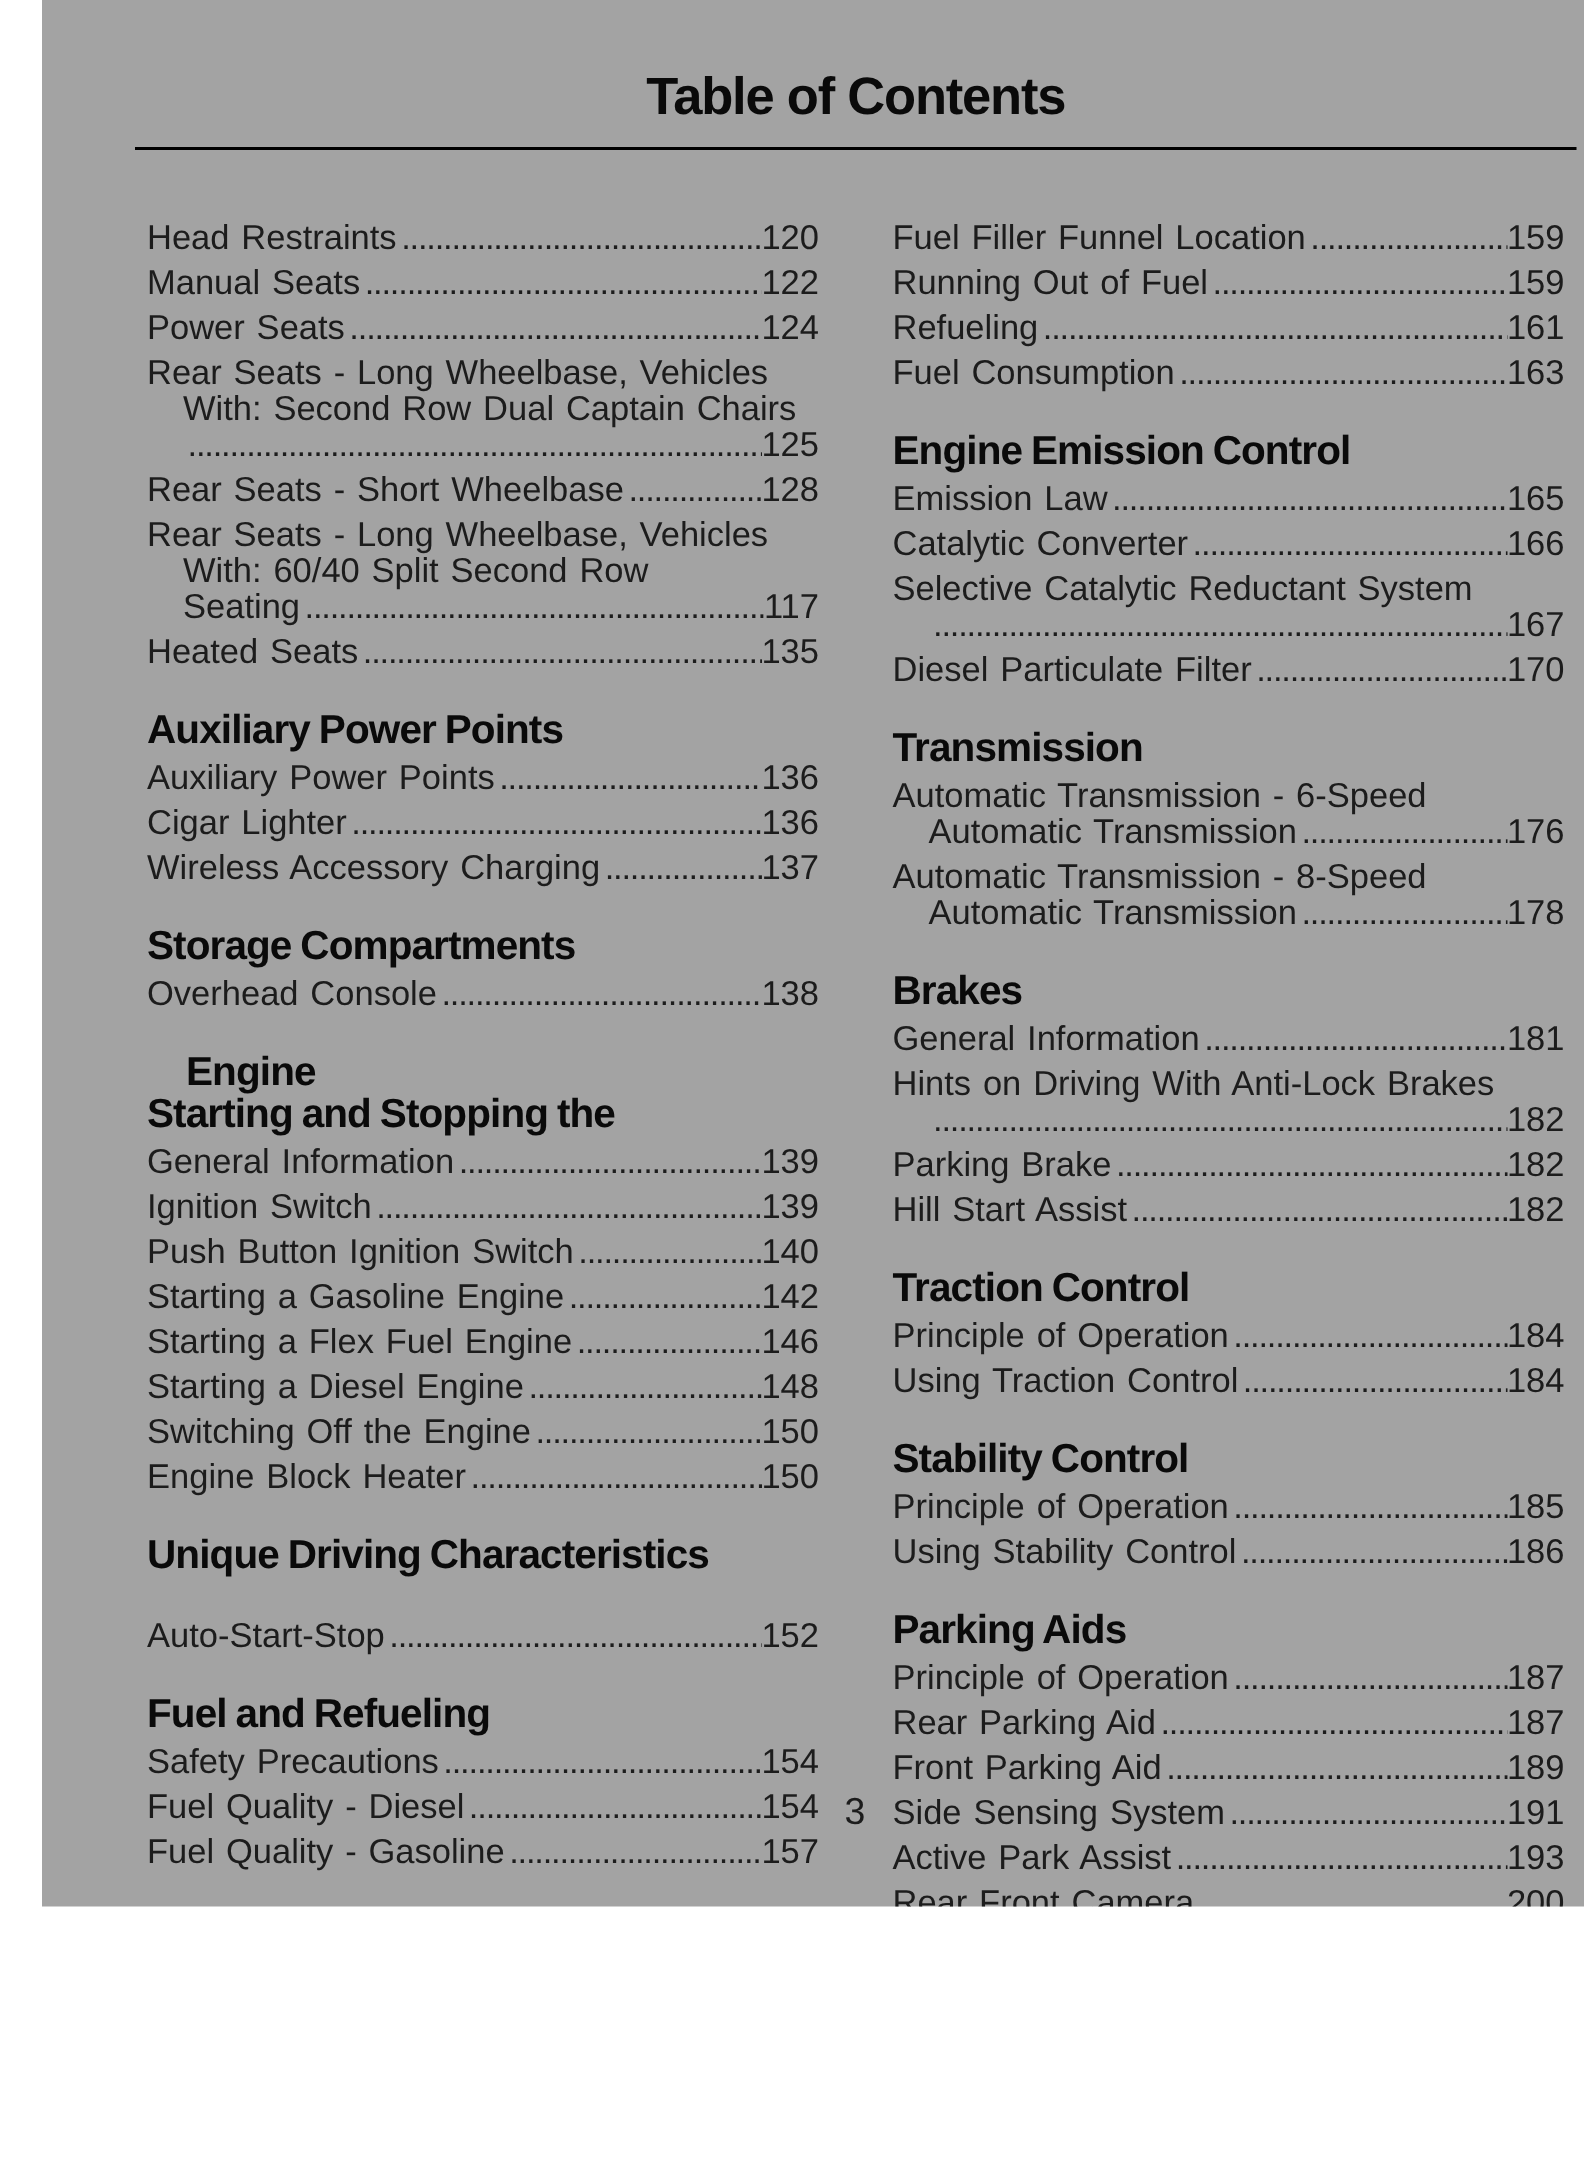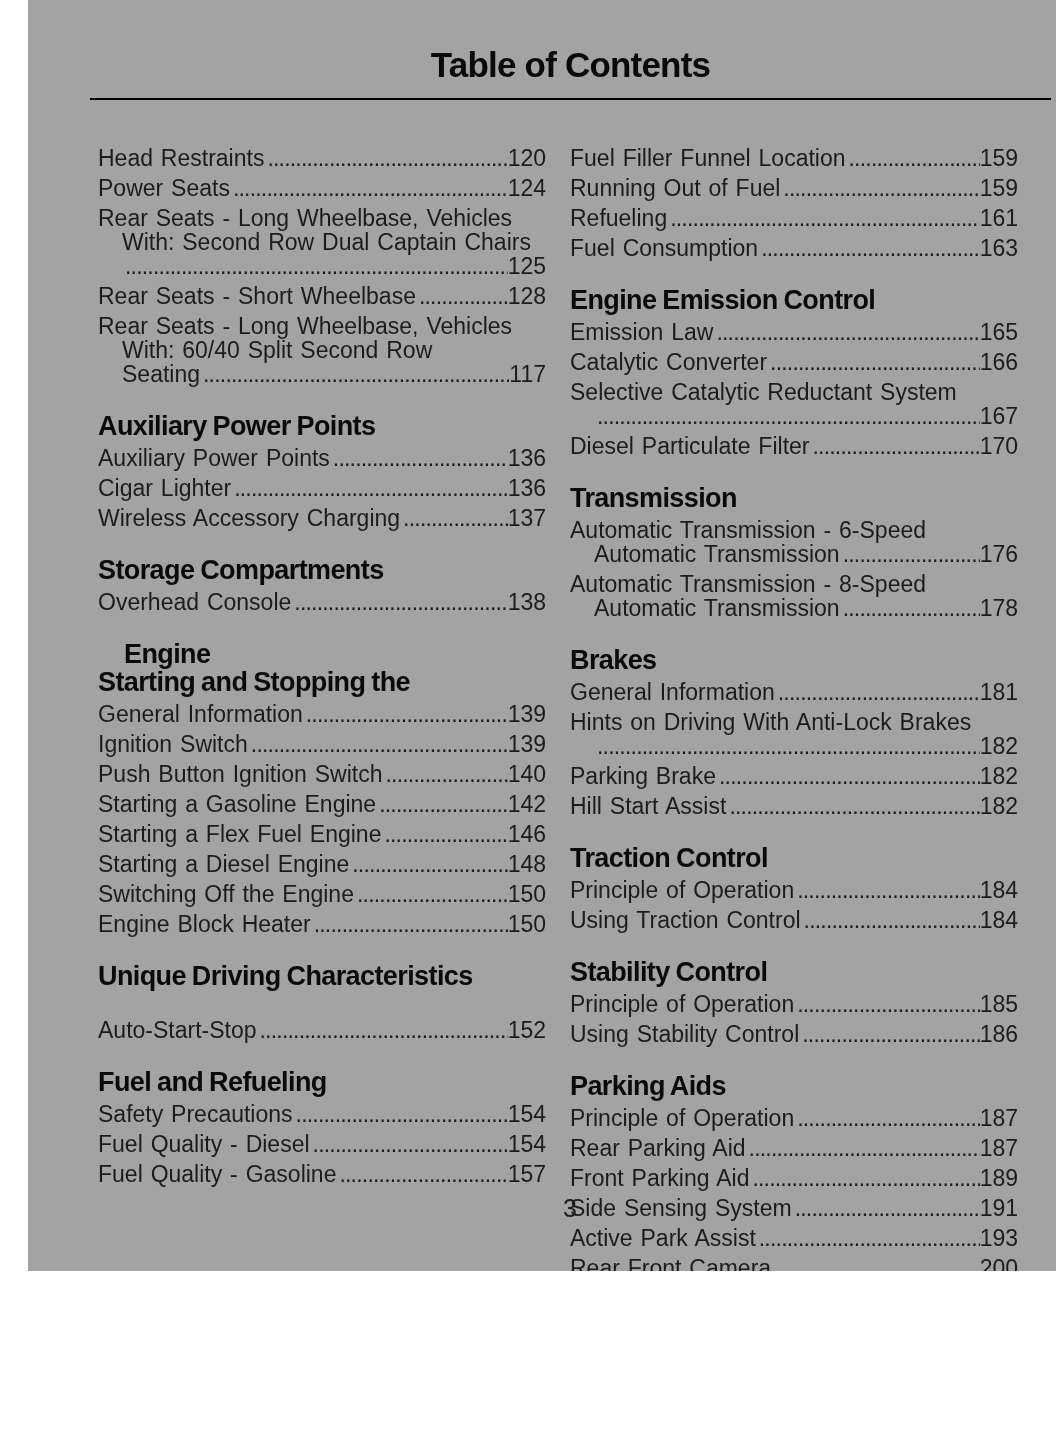--- a/index.html
+++ b/index.html
@@ -41,21 +41,21 @@
     height: 2px;
     background: #000000;
     margin-top: 12px;
   }
   
   .columns {
     display: flex;
     margin-left: 70px;
     margin-right: 41px;
     margin-top: 46px;
-    gap: 24px;
+    gap: 49px;
   }
   .col {
     width: 448px;
     flex: 0 0 448px;
   }
   
   .heading {
     margin: 26px 0 6px 0;
     font-size: 27px;
     line-height: 28px;
@@ -125,20 +125,27 @@
         <div class="block">
           <div class="entry">
             <div class="row">
               <span class="tail">Head Restraints</span>
               <span class="dots"></span>
               <span class="pageno">120</span>
             </div>
           </div>
           <div class="entry">
             <div class="row">
+              <span class="tail">Manual Seats</span>
+              <span class="dots"></span>
+              <span class="pageno">122</span>
+            </div>
+          </div>
+          <div class="entry">
+            <div class="row">
               <span class="tail">Power Seats</span>
               <span class="dots"></span>
               <span class="pageno">124</span>
             </div>
           </div>
           <div class="entry">
             <span class="line">Rear Seats - Long Wheelbase, Vehicles</span>
             <span class="line indent">With: Second Row Dual Captain Chairs</span>
             <div class="row indent">
               <span class="dots"></span>
@@ -152,20 +159,27 @@
               <span class="pageno">128</span>
             </div>
           </div>
           <div class="entry">
             <span class="line">Rear Seats - Long Wheelbase, Vehicles</span>
             <span class="line indent">With: 60/40 Split Second Row</span>
             <div class="row indent">
               <span class="tail">Seating</span>
               <span class="dots"></span>
               <span class="pageno">117</span>
+            </div>
+          </div>
+          <div class="entry">
+            <div class="row">
+              <span class="tail">Heated Seats</span>
+              <span class="dots"></span>
+              <span class="pageno">135</span>
             </div>
           </div>
         </div>
         <div class="block">
           <h2 class="heading">
             <span class="hline">Auxiliary Power Points</span>
           </h2>
           <div class="entry">
             <div class="row">
               <span class="tail">Auxiliary Power Points</span>

